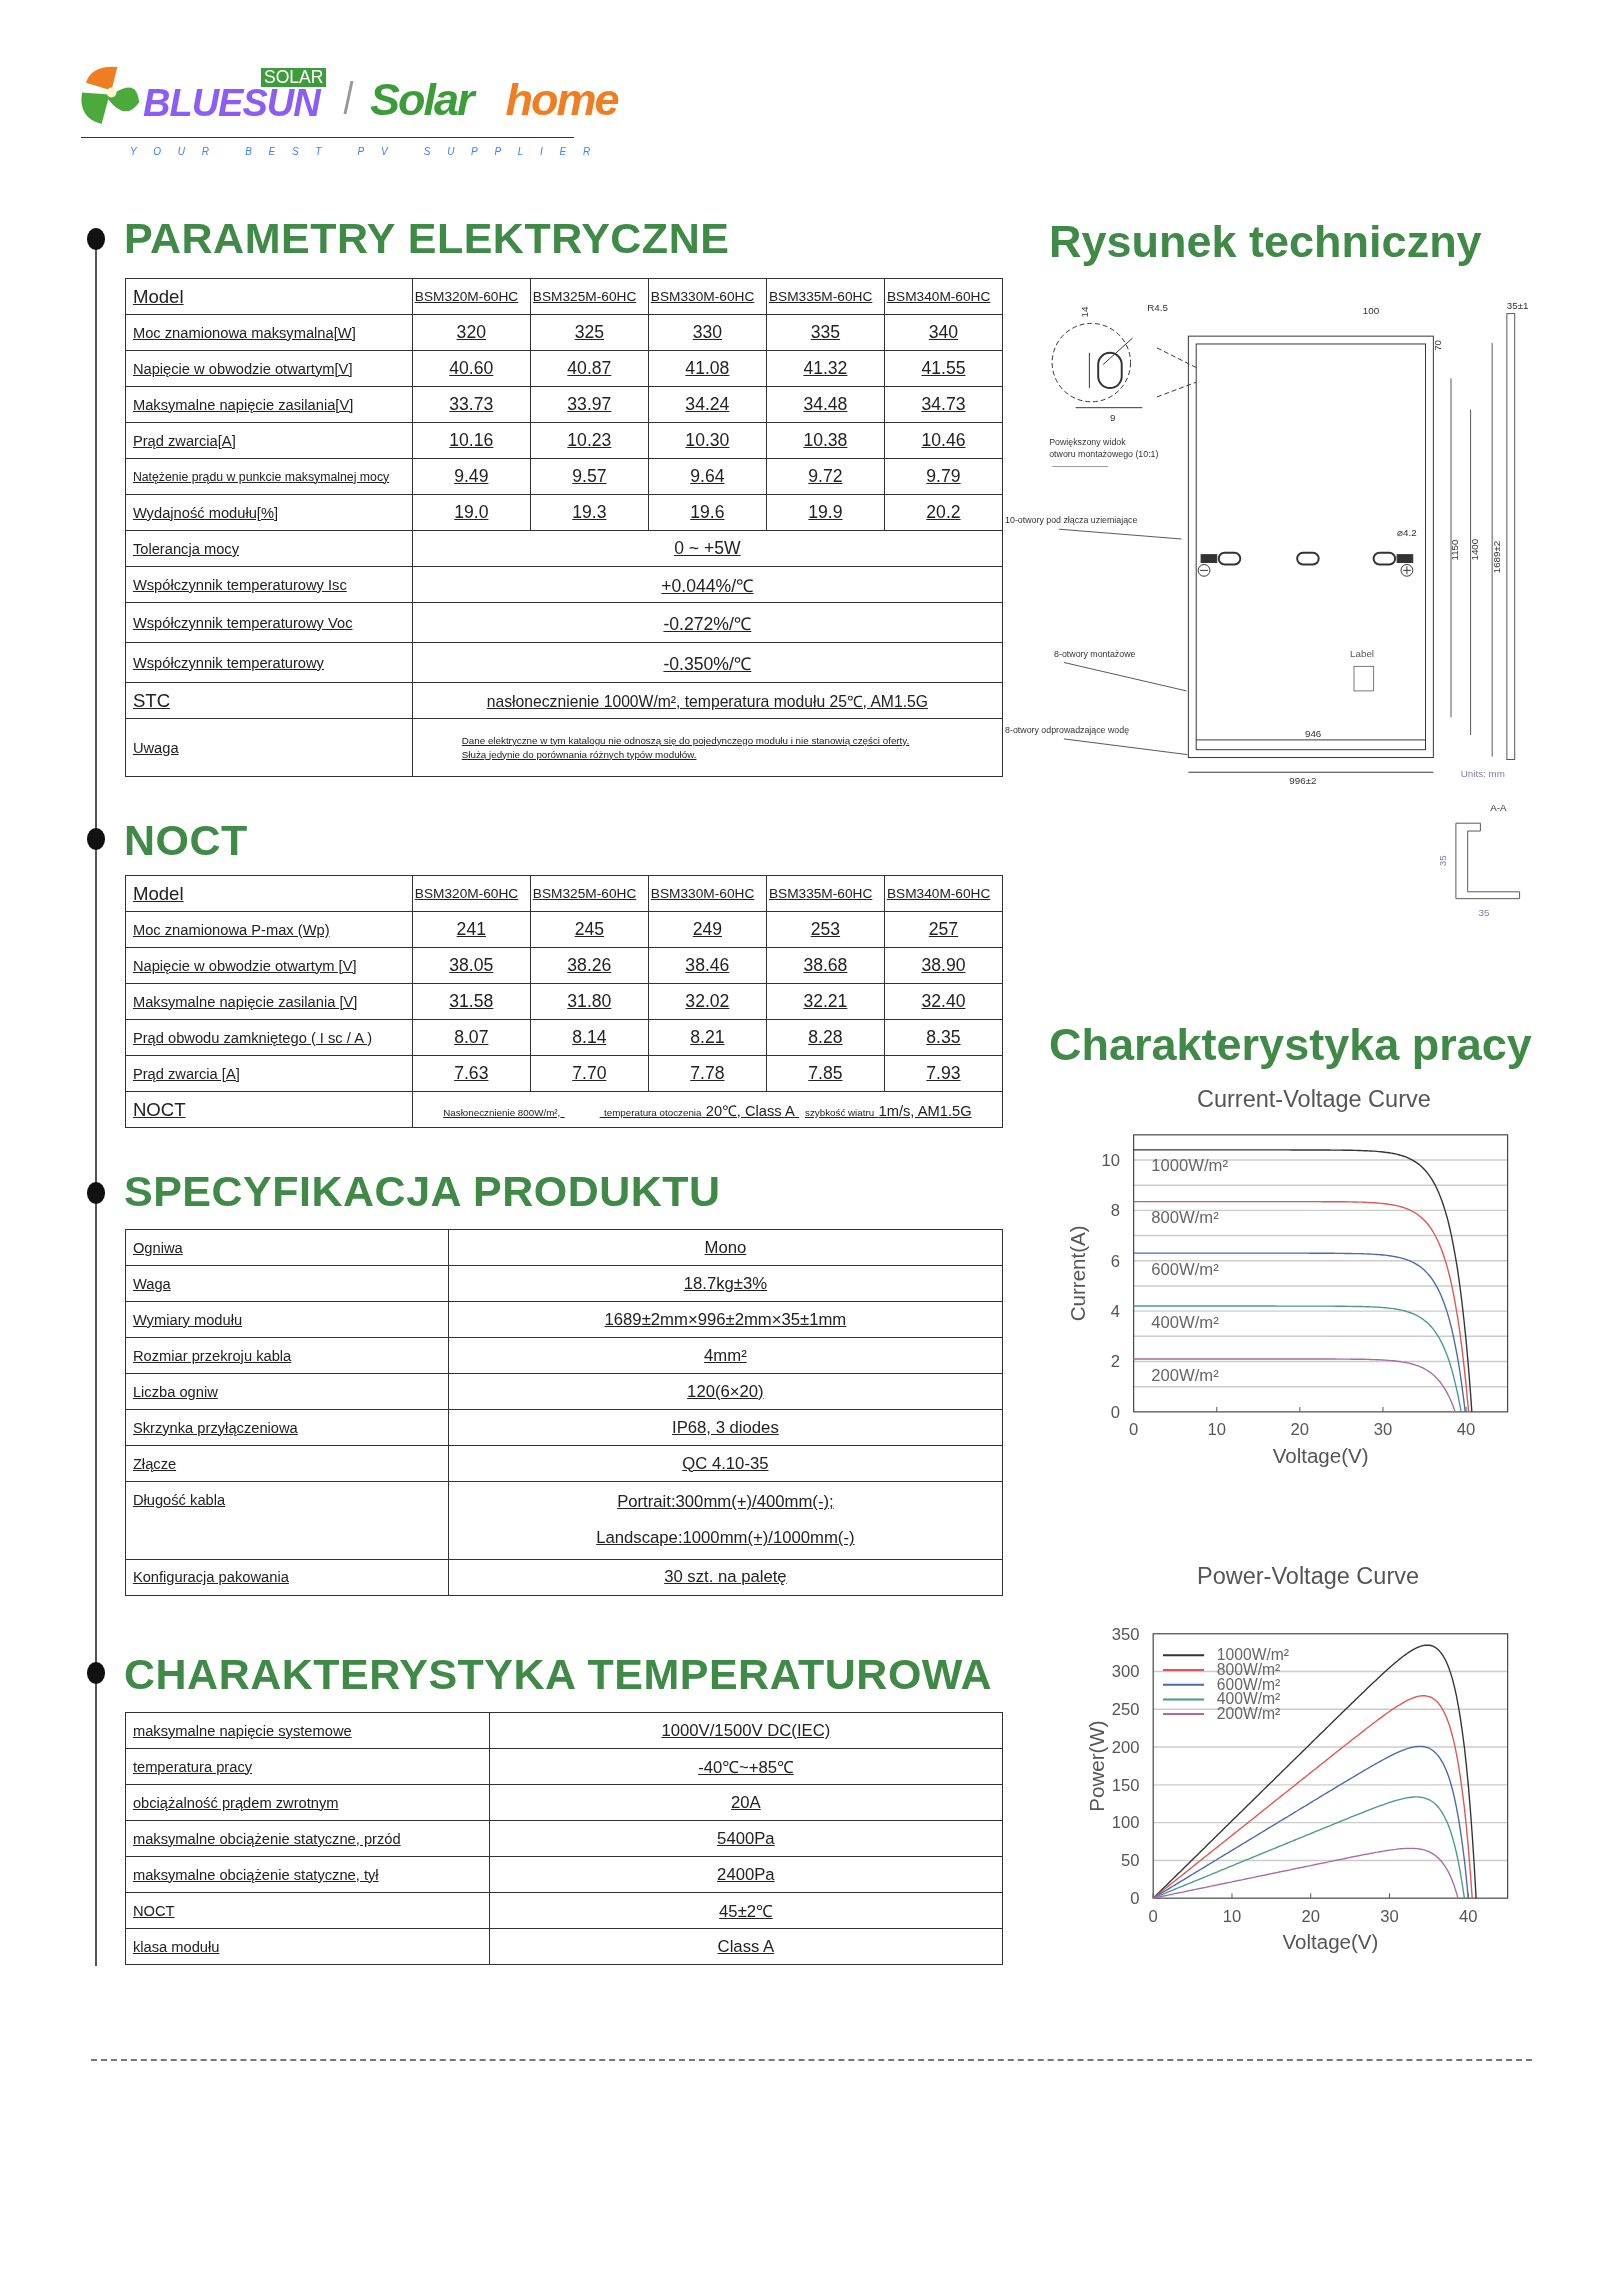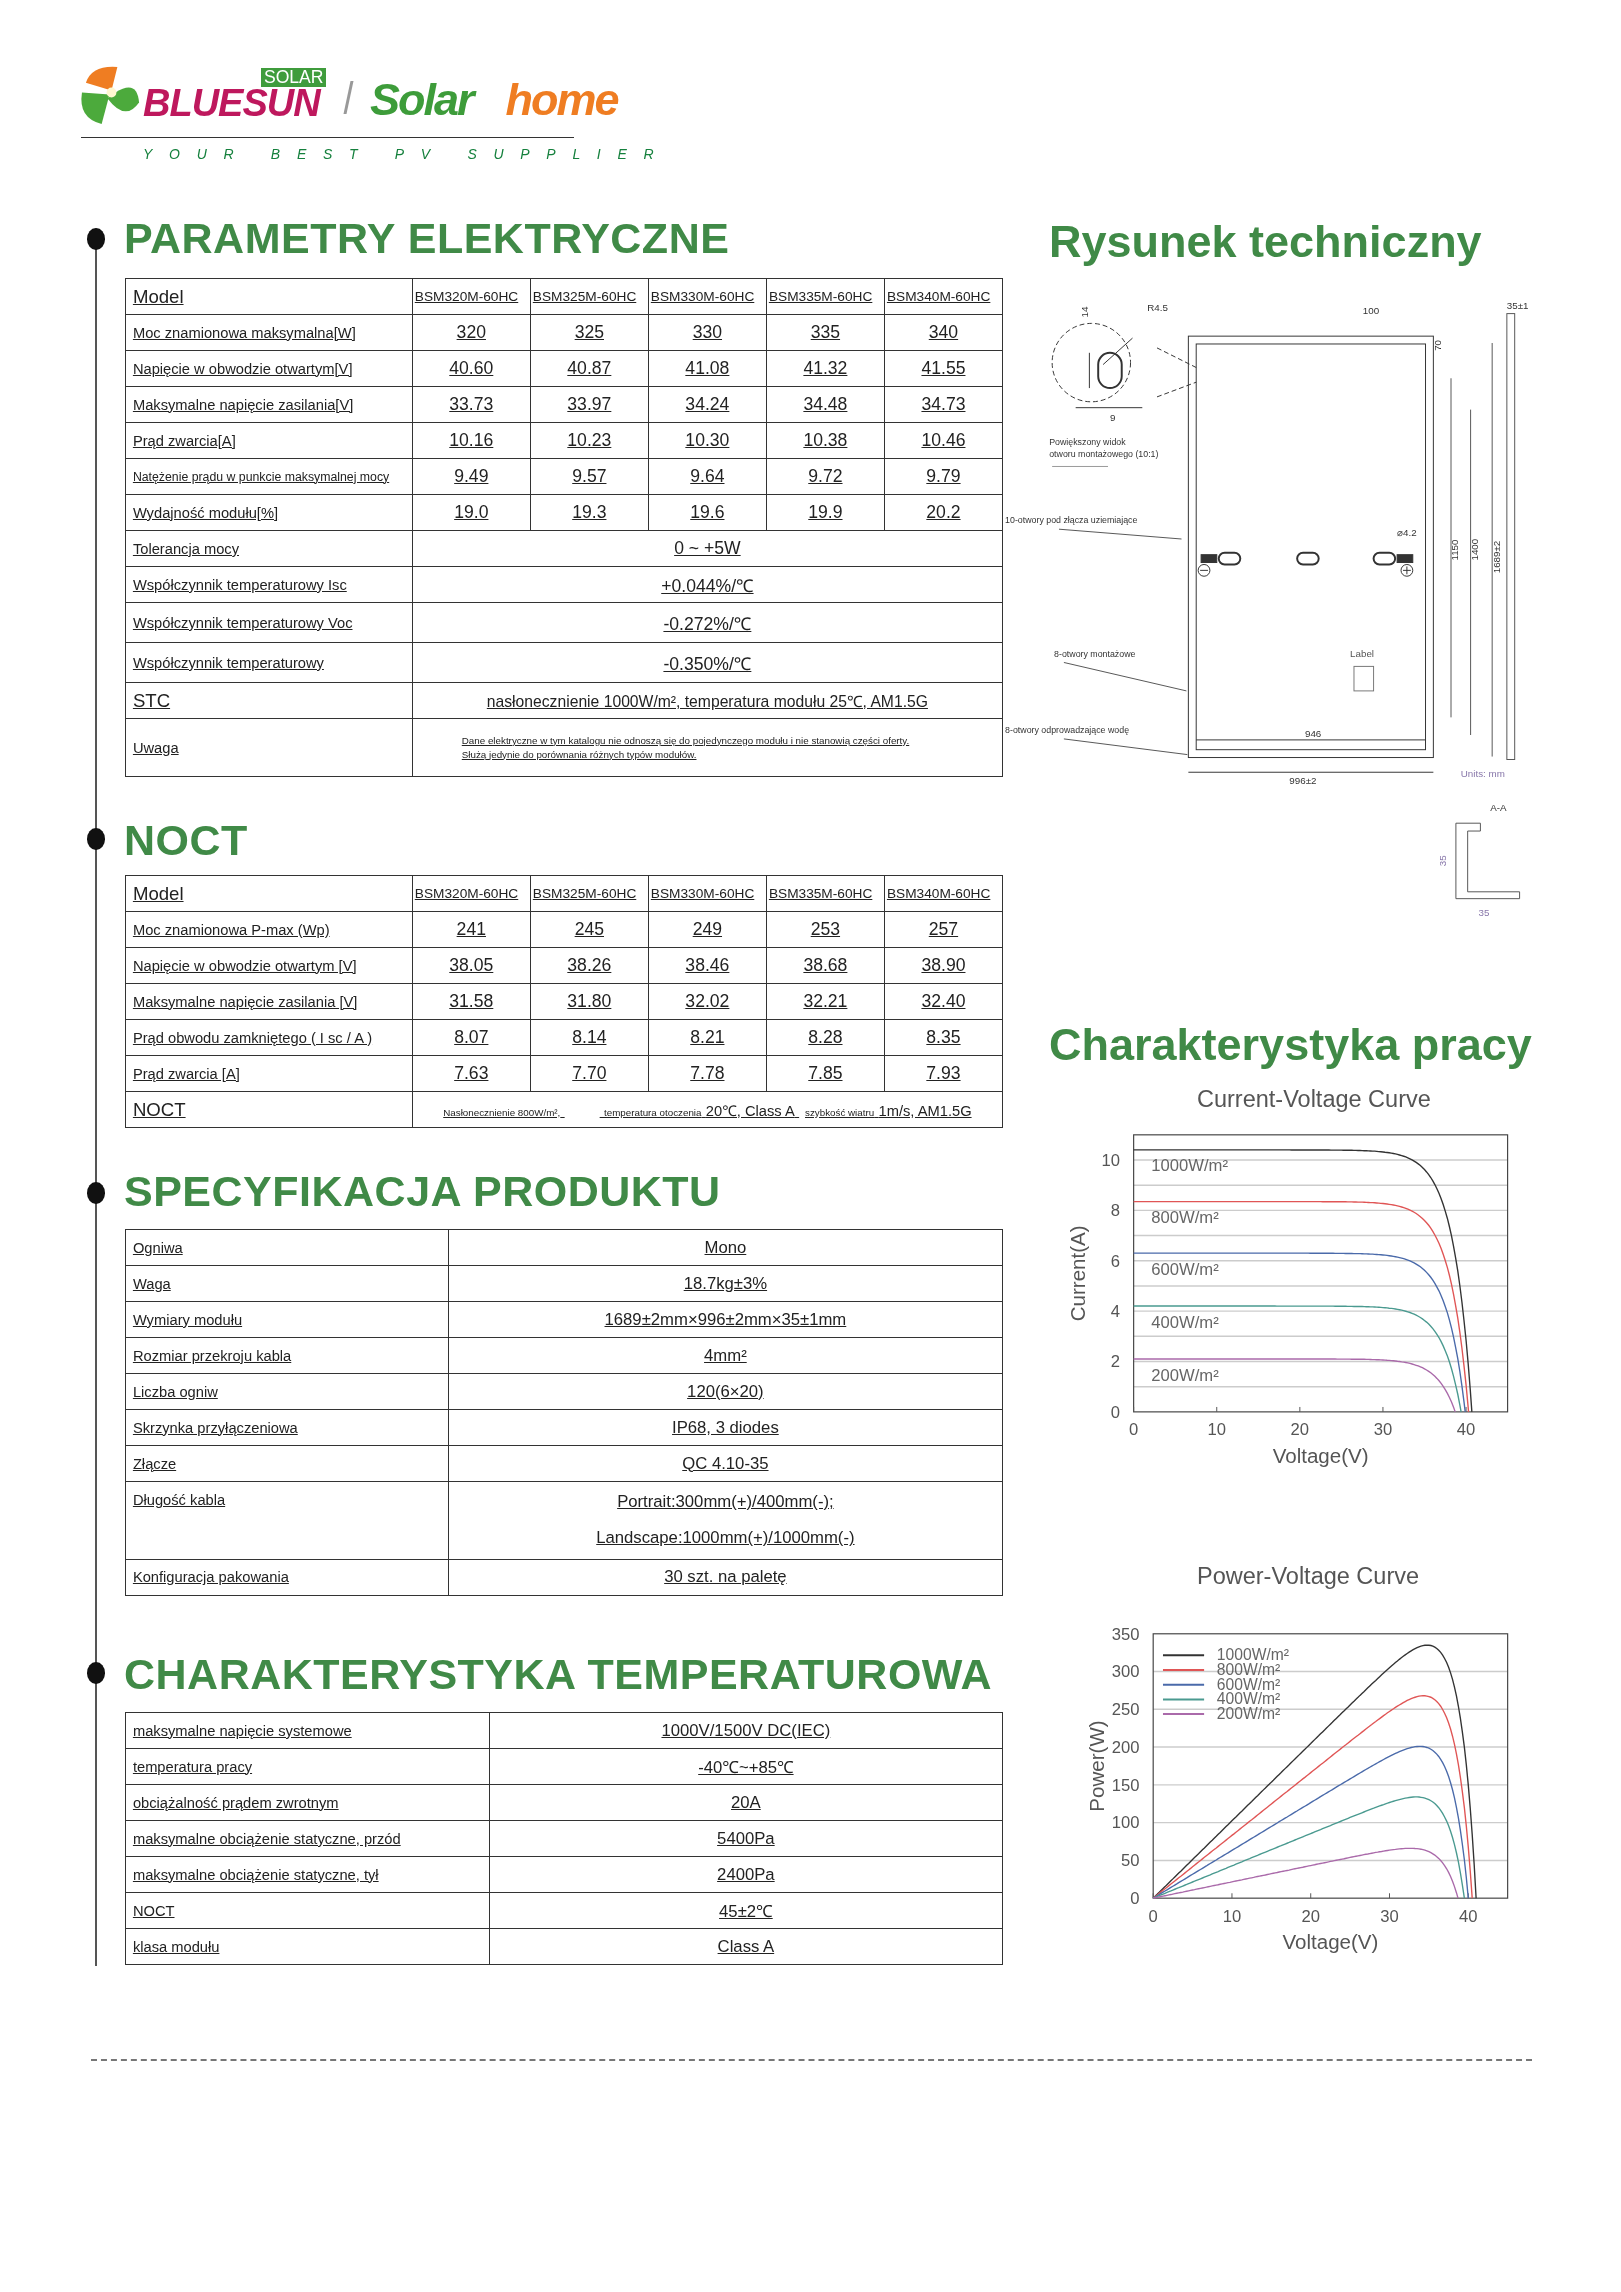--- a/index.html
+++ b/index.html
@@ -1,22 +1,22 @@
 <!DOCTYPE html>
 <html><head>
 <meta charset="utf-8">
 <style>
   html,body{margin:0;padding:0;background:#fff;}
   body{width:1621px;height:2293px;position:relative;overflow:hidden;font-family:"Liberation Sans",sans-serif;color:#222;}
   .abs{position:absolute;}
   
   .logo{left:78px;top:59px;width:510px;height:108px;}
   .logo-line{left:81px;top:137px;width:493px;height:1px;background:#333;}
-  .tagline{left:143px;top:146px;font-size:14px;letter-spacing:16.7px;font-style:italic;color:#15803d;}
-  .bluesun{left:143px;top:82px;font-size:38px;font-weight:bold;font-style:italic;color:#be185d;letter-spacing:-1px;}
+  .tagline{left:130px;top:146px;font-size:10px;letter-spacing:16.7px;font-style:italic;color:#3b82f6;}
+  .bluesun{left:143px;top:82px;font-size:38px;font-weight:bold;font-style:italic;color:#8b5cf6;letter-spacing:-1px;}
   .solarbadge{left:261px;top:68px;background:#3f9c3c;color:#fff;font-size:17.6px;padding:0 2.9px;line-height:18.6px;}
   .sep{left:347px;top:81px;width:2.9px;height:33px;background:#999;transform:skewX(-12deg);}
   .solarhome{left:370px;top:74px;font-size:45px;font-weight:bold;font-style:italic;letter-spacing:-2px;}
   .solarhome .g{color:#3d9c3a;} .solarhome .o{color:#ef7d22;margin-left:33px;}
   
   .tline{left:95px;top:241px;width:2px;height:1725px;background:#555;}
   .dot{width:17.6px;height:21.6px;border-radius:50%;background:#111;left:87px;}
   
   .h{font-weight:bold;color:#408a47;font-size:43px;letter-spacing:0.5px;}
   .hr{font-weight:bold;color:#408a47;font-size:45px;}

